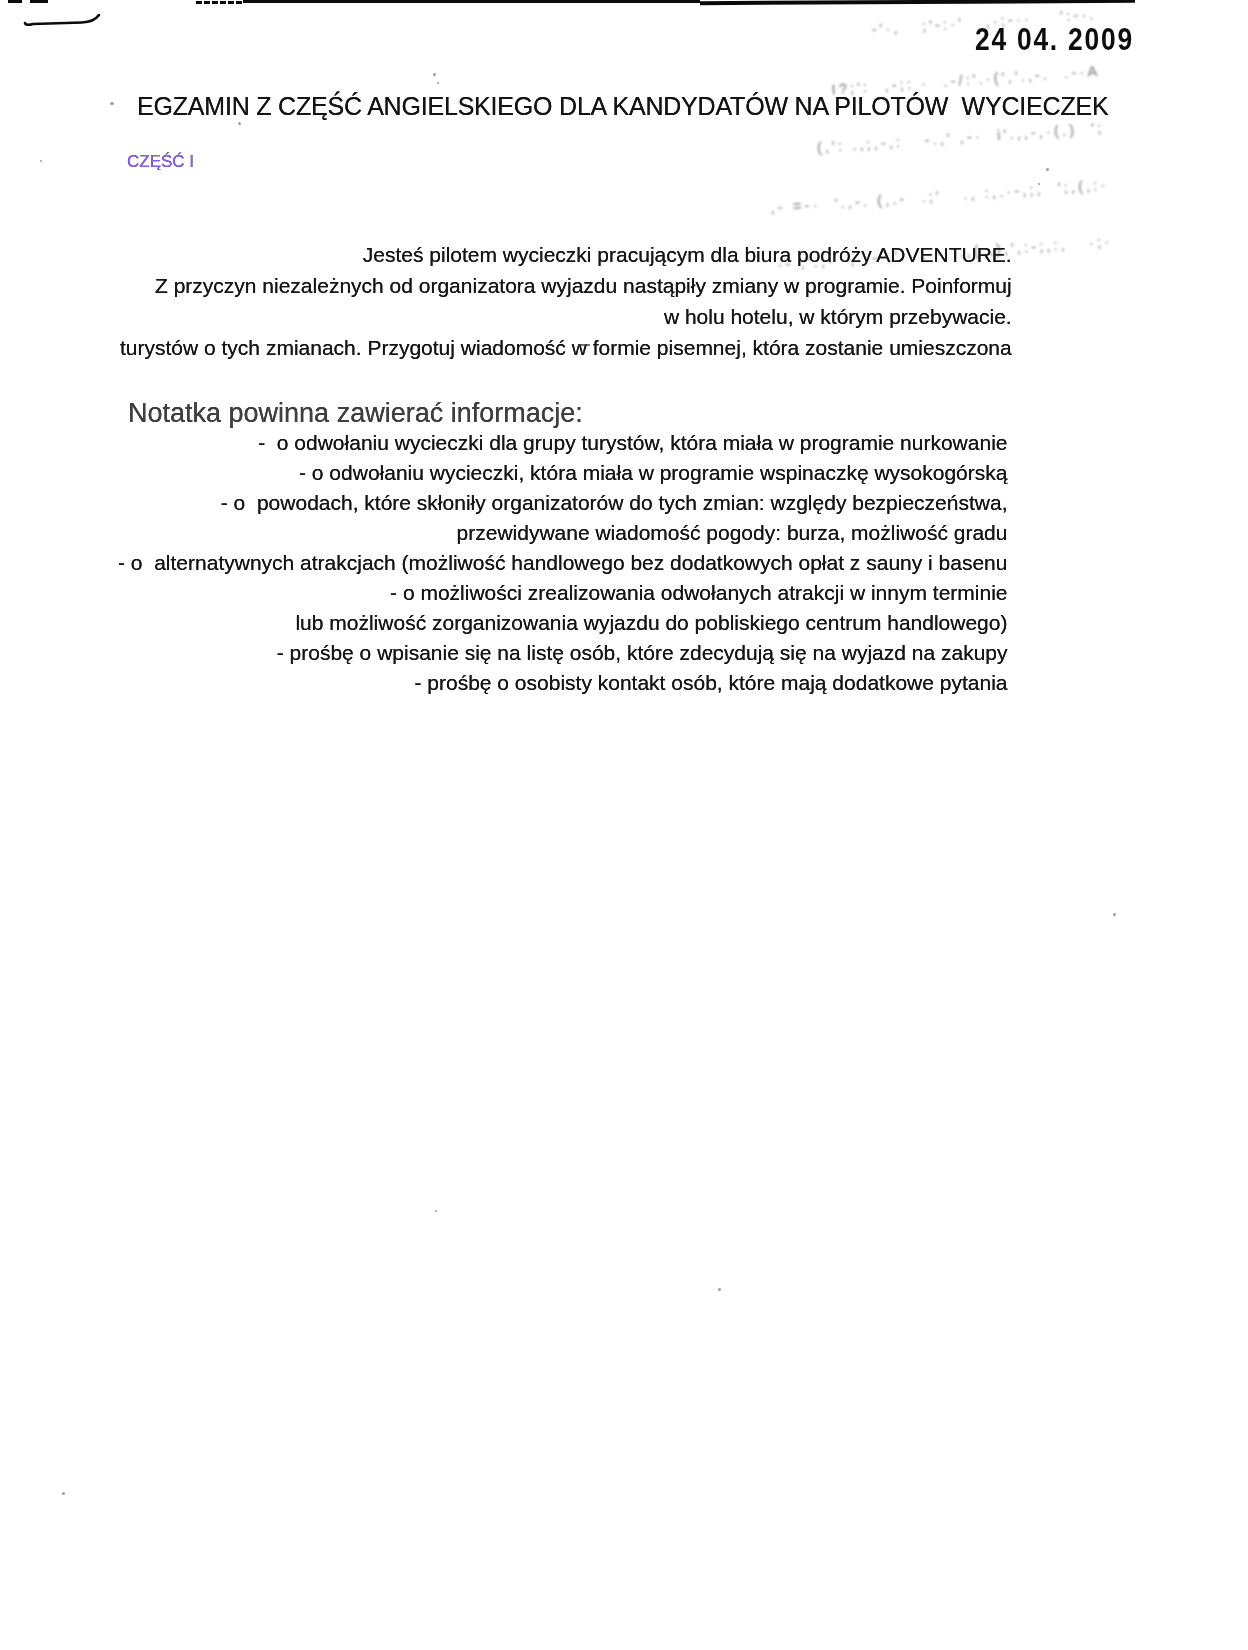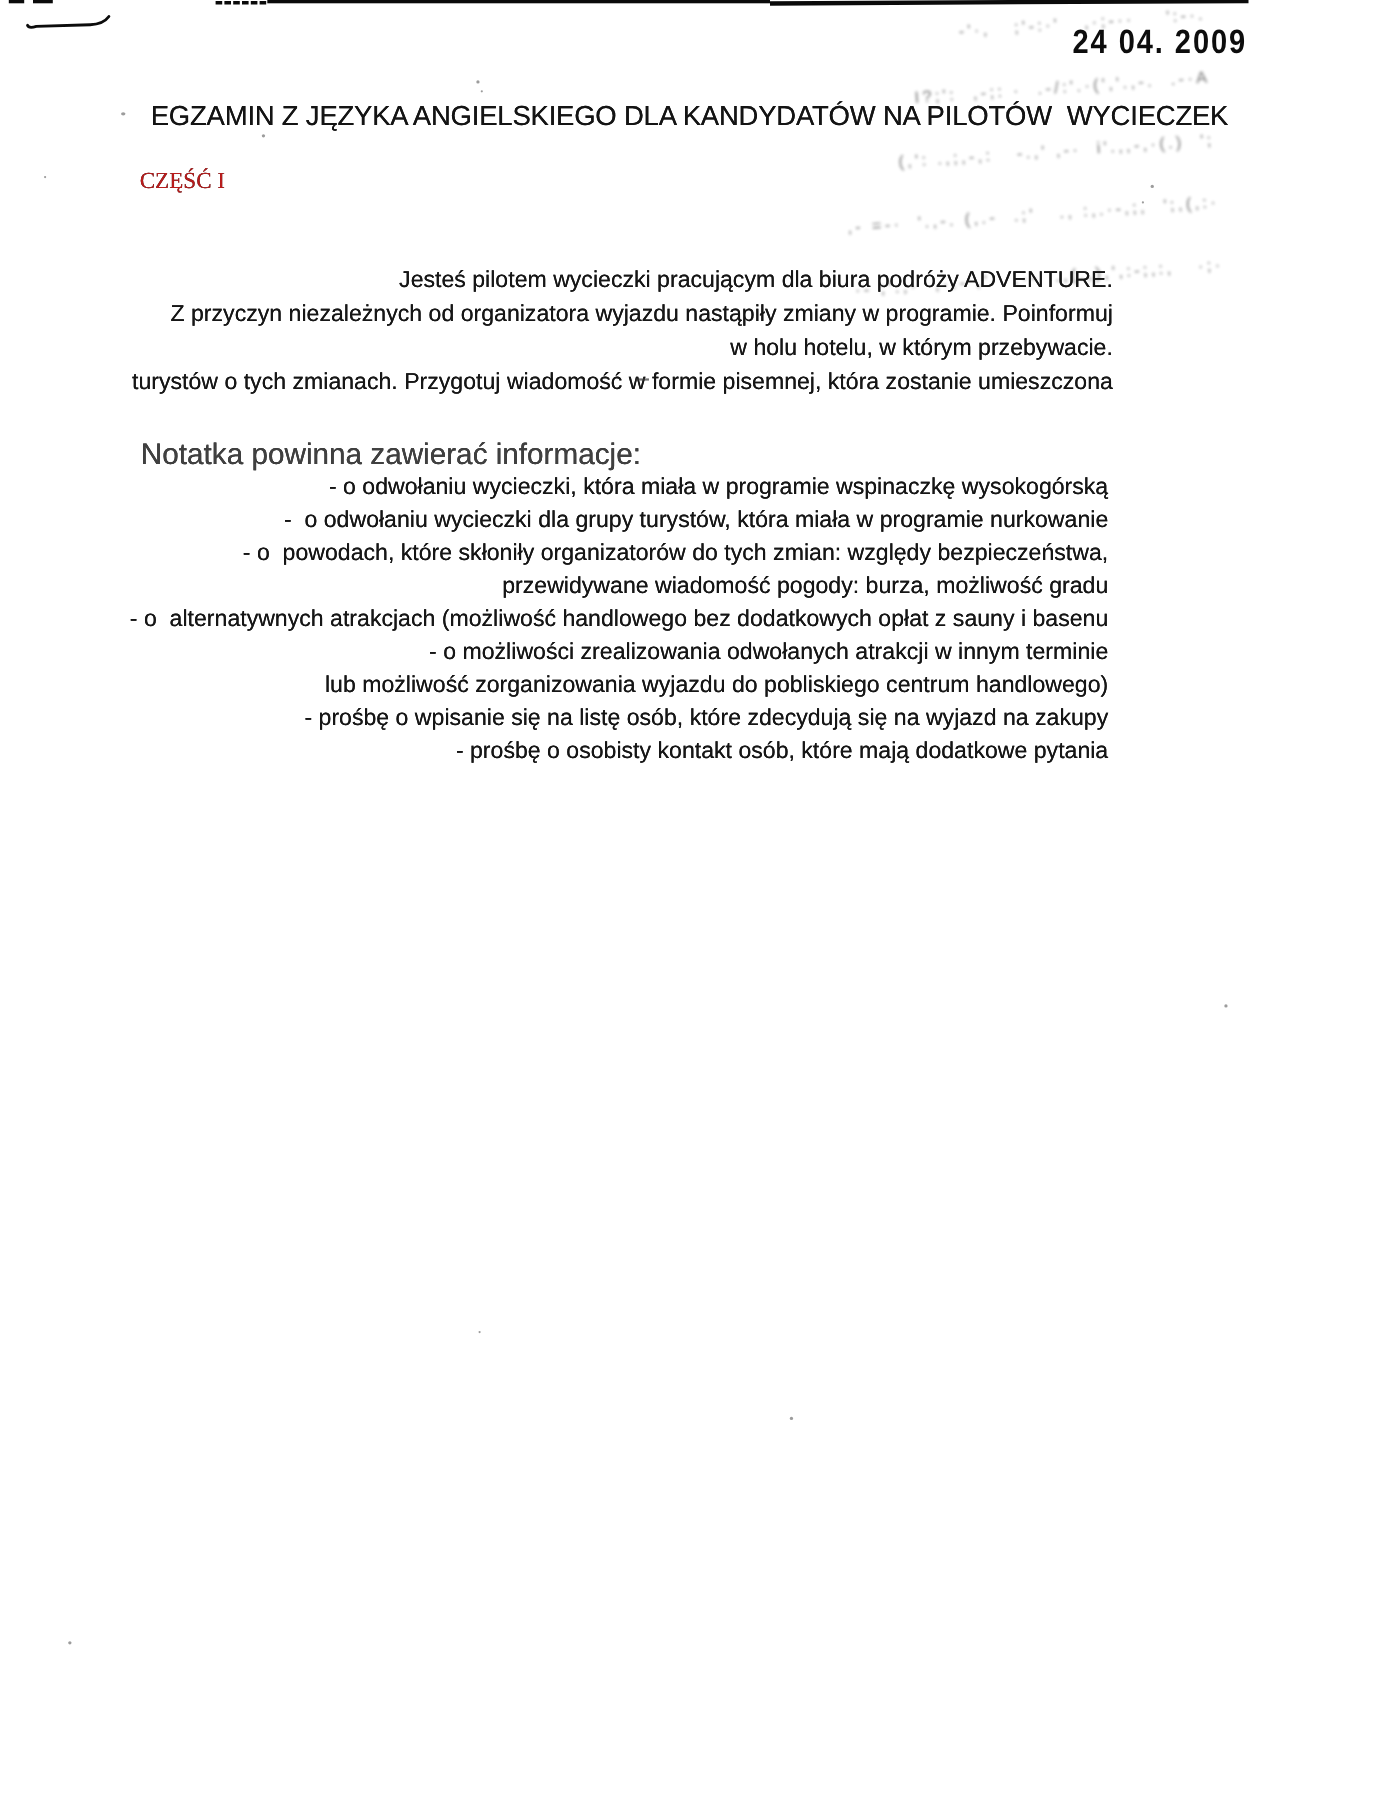--- a/index.html
+++ b/index.html
@@ -72,25 +72,24 @@
     font-size: 25px;
     letter-spacing: -0.2px;
     color: #141414;
     text-shadow: 0 0 0.5px #141414;
     white-space: pre;
   }
   .section-label {
     position: absolute;
     left: 127px;
     top: 152px;
-    font-size: 21px;
-    color: #b91c1c;
+    font-size: 17px;
+    color: #8b5cf6;
     text-shadow: 0 0 0.4px #1a1a1a;
     white-space: pre;
-    font-family: Liberation Serif, serif;
   }
   .intro-block {
     position: absolute;
     left: 120px;
     top: 239px;
     font-size: 21px;
     line-height: 31px;
     color: #161616;
     text-shadow: 0 0 0.4px #161616;
   }
@@ -148,36 +147,36 @@
   <div class="ink-stamp">
     <div class="stamp-line">  -'·,   ;'-:·'   ,·;-··    ':-·.</div>
     <div class="stamp-line">I?;':  ,-;: ·  .-/:'.·(','.,-.  .-·A</div>
     <div class="stamp-line">(,': .,;,-,:   -.,' ,-·  i'.,,-,·(.)  ';</div>
     <div class="stamp-line">,- =-·  '.,-. (,.-  .;'   ., :,.·-,;,  ';,(,:·</div>
     <div class="stamp-line">  ·- ;'.,·  ,·.- ,'   .·-  .,(.,),',:-;,:,   ·;·</div>
   </div>
 
   <div class="date-stamp">24 04. 2009</div>
 
-  <div class="doc-title">EGZAMIN Z JĘZYKA ANGIELSKIEGO DLA KANDYDATÓW NA PILOTÓW  WYCIECZEK</div>
+  <div class="doc-title">EGZAMIN Z CZĘŚĆ ANGIELSKIEGO DLA KANDYDATÓW NA PILOTÓW  WYCIECZEK</div>
 
   <div class="section-label">CZĘŚĆ I</div>
 
   <div class="intro-block">
     <div class="line pre">Jesteś pilotem wycieczki pracującym dla biura podróży ADVENTURE.</div>
     <div class="line pre">Z przyczyn niezależnych od organizatora wyjazdu nastąpiły zmiany w programie. Poinformuj</div>
     <div class="line pre">w holu hotelu, w którym przebywacie.</div>
     <div class="line pre">turystów o tych zmianach. Przygotuj wiadomość w formie pisemnej, która zostanie umieszczona</div>
   </div>
 
   <div class="notes-heading">Notatka powinna zawierać informacje:</div>
 
   <div class="notes-block">
+    <div class="line pre">-  o odwołaniu wycieczki dla grupy turystów, która miała w programie nurkowanie</div>
     <div class="line pre">- o odwołaniu wycieczki, która miała w programie wspinaczkę wysokogórską</div>
-    <div class="line pre">-  o odwołaniu wycieczki dla grupy turystów, która miała w programie nurkowanie</div>
     <div class="line pre">- o  powodach, które skłoniły organizatorów do tych zmian: względy bezpieczeństwa,</div>
     <div class="line pre cont">przewidywane wiadomość pogody: burza, możliwość gradu</div>
     <div class="line pre">- o  alternatywnych atrakcjach (możliwość handlowego bez dodatkowych opłat z sauny i basenu</div>
     <div class="line pre">- o możliwości zrealizowania odwołanych atrakcji w innym terminie</div>
     <div class="line pre cont">lub możliwość zorganizowania wyjazdu do pobliskiego centrum handlowego)</div>
     <div class="line pre">- prośbę o wpisanie się na listę osób, które zdecydują się na wyjazd na zakupy</div>
     <div class="line pre">- prośbę o osobisty kontakt osób, które mają dodatkowe pytania</div>
   </div>
 
   <div class="speck" style="left:110px; top:102px; width:4px; height:3px;"></div>

